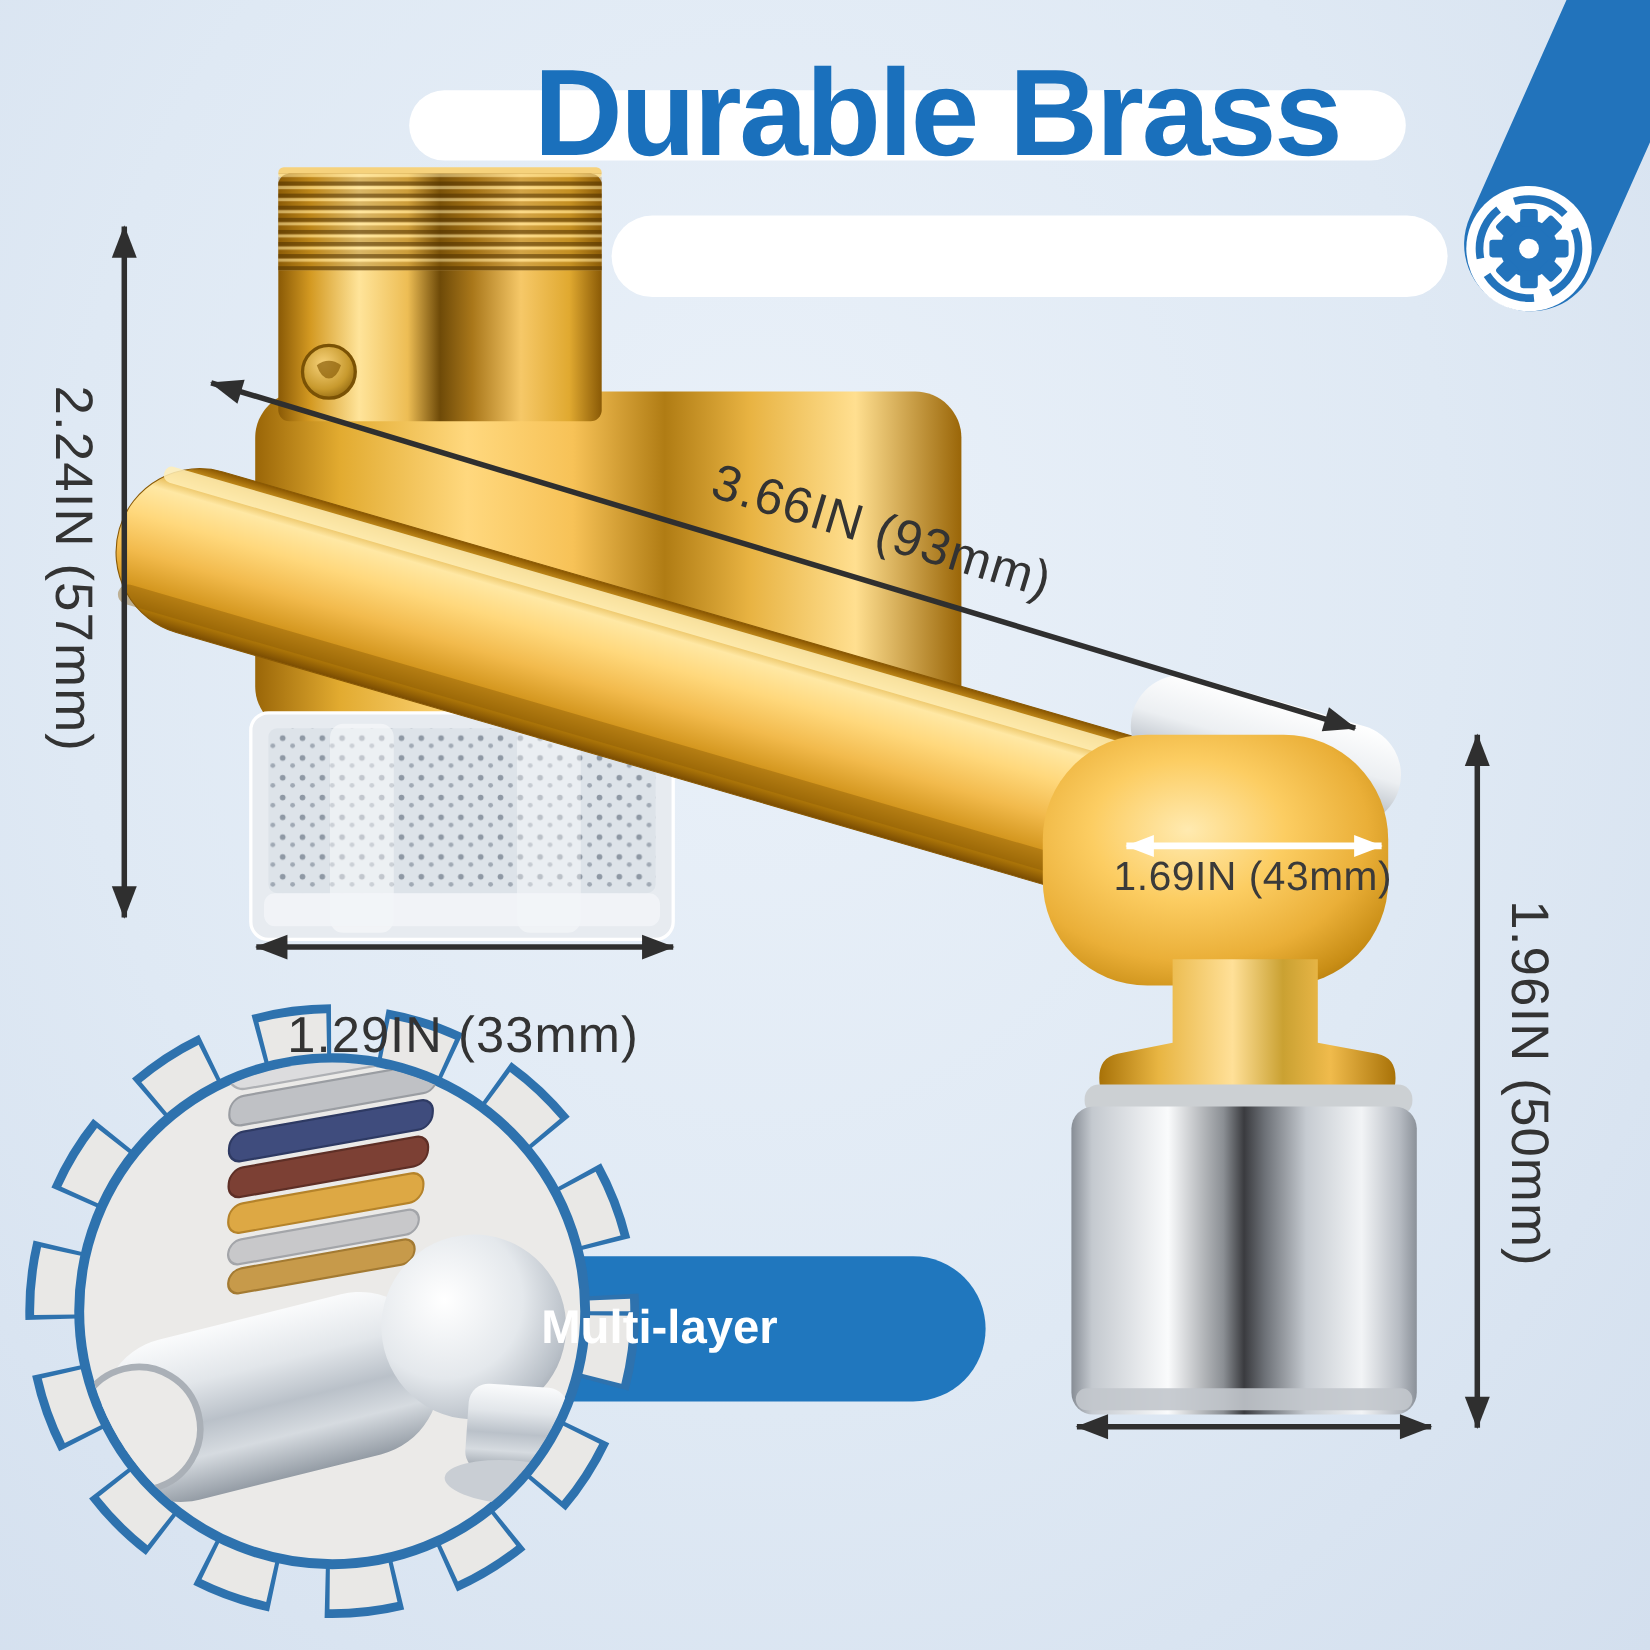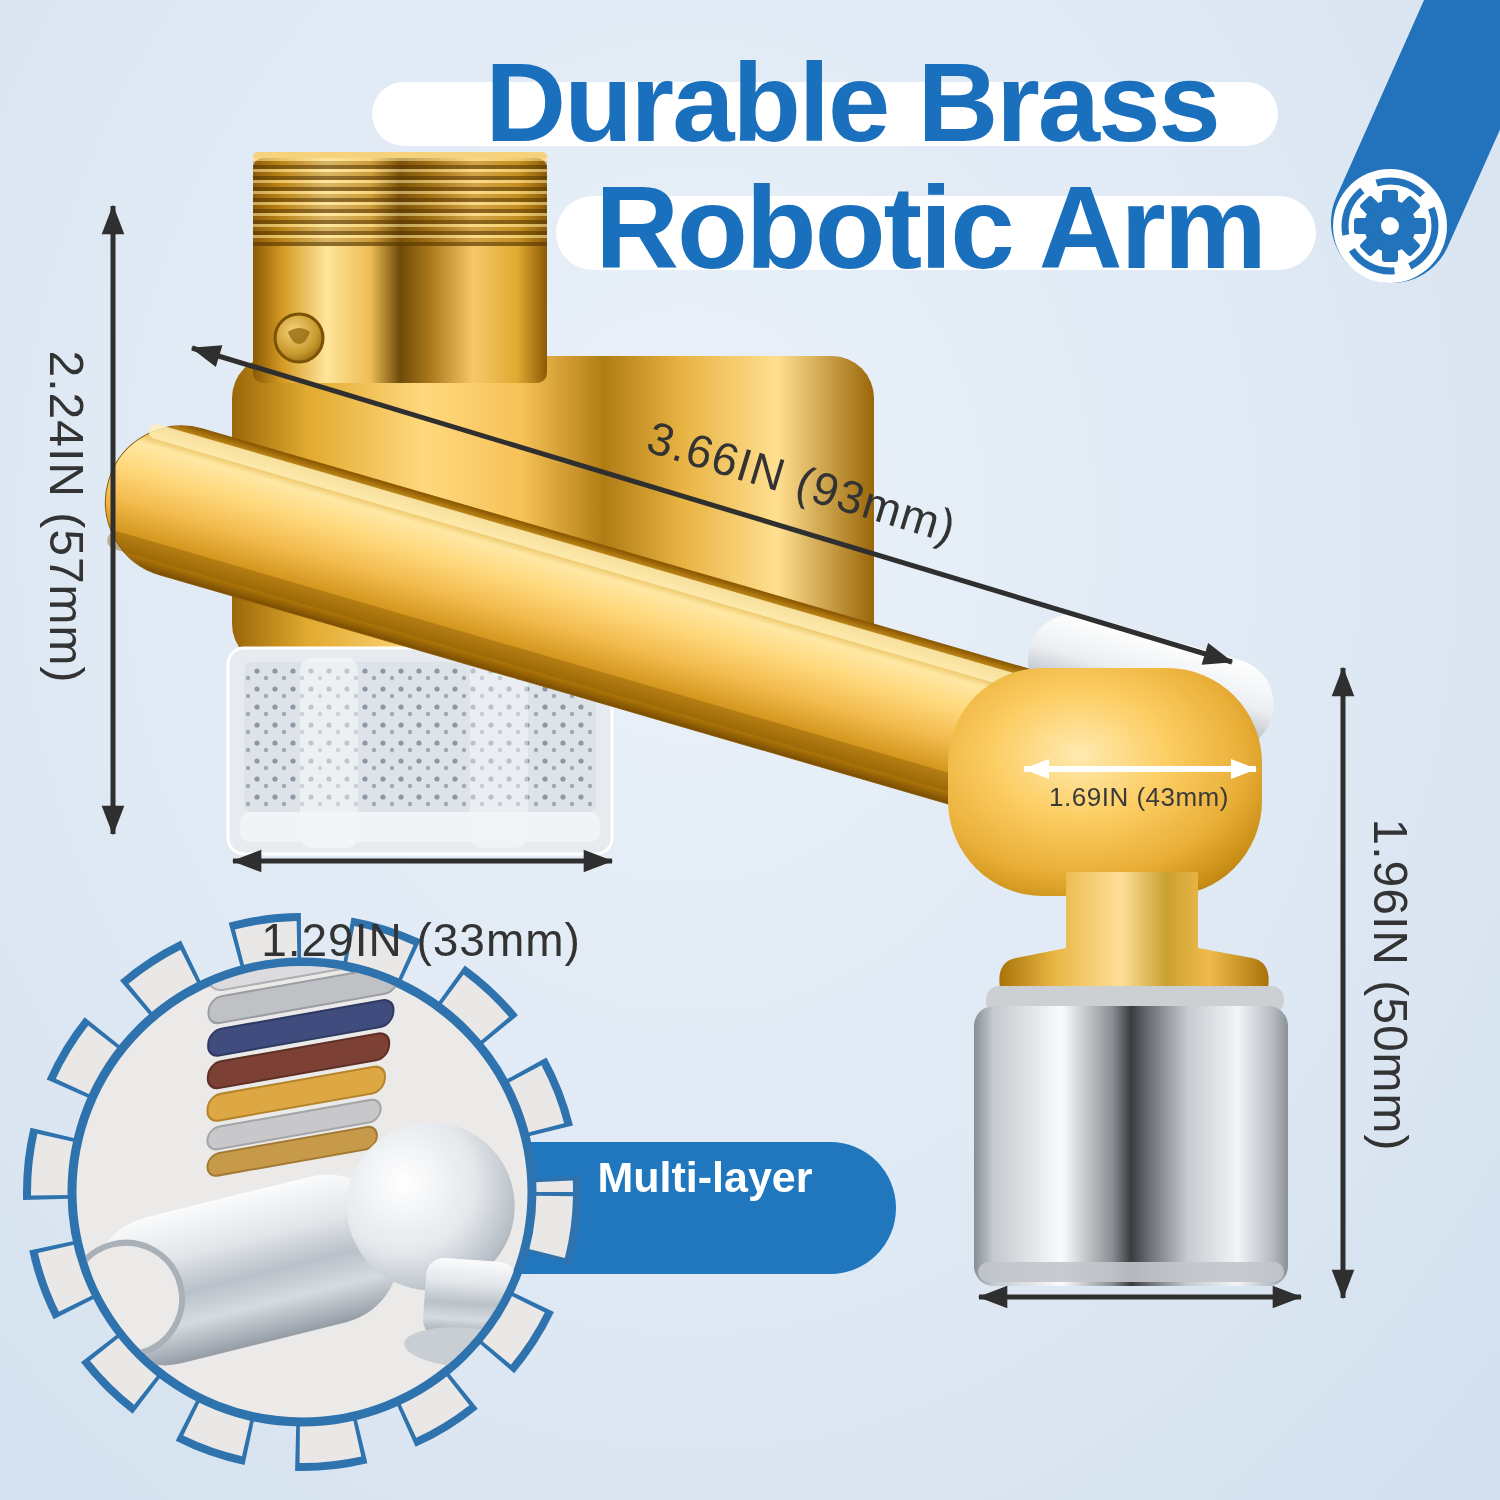--- a/index.html
+++ b/index.html
@@ -10,25 +10,25 @@
   .txt{position:absolute;white-space:nowrap;}
   .title{color:#1a70bc;font-weight:800;letter-spacing:-2px;
          transform:translate(-50%,-50%);}
   #title-line1{left:852px;top:102px;font-size:112px;}
   #title-line2{left:930px;top:228px;font-size:116px;}
   .dim{color:#333;font-size:46px;letter-spacing:1px;transform:translate(-50%,-50%);}
   .vdim{writing-mode:vertical-rl;text-orientation:mixed;}
   #dim-left{left:66px;top:517px;font-size:48px;}
   #dim-diag{left:802px;top:482px;transform:translate(-50%,-50%) rotate(16.8deg);}
   #dim-filter{left:421px;top:940px;}
-  #dim-elbow{left:1139px;top:797px;font-size:26px;color:#3a3a3a;letter-spacing:0.5px;}
+  #dim-elbow{left:1139px;top:797px;font-size:37px;color:#3a3a3a;letter-spacing:0.5px;}
   #dim-right{left:1390px;top:985px;font-size:48px;}
   #dim-bottom{left:1140px;top:1349px;}
-  #callout-text{position:absolute;left:520px;top:1150px;width:370px;height:116px;
-        display:flex;flex-direction:row;justify-content:center;
+  #callout-text{position:absolute;left:492px;top:1150px;width:370px;height:116px;
+        display:flex;flex-direction:column;justify-content:center;
         color:#ffffff;font-weight:700;font-size:43px;line-height:1.28;letter-spacing:0;}
 </style>
 </head>
 <body>
 
 <div id="stage">
 
 <svg id="scene" width="1500" height="1500" viewBox="0 0 1500 1500">
   <defs>
     <linearGradient id="goldCylH" x1="0" y1="0" x2="1" y2="0">
@@ -232,21 +232,20 @@
         <g transform="rotate(18 165 80)">
           <rect x="120" y="40" width="90" height="80" rx="18" fill="url(#chromeTube)"></rect>
           <ellipse cx="165" cy="128" rx="62" ry="20" fill="#c9ced4"></ellipse>
         </g>
       </g>
     </g>
   </g>
 </svg>
 
 <div class="txt title" id="title-line1">Durable Brass</div>
-<div class="txt title" id="title-line2">Robotic Arm</div>
 
 <div class="txt dim vdim" id="dim-left">2.24IN (57mm)</div>
 <div class="txt dim" id="dim-diag">3.66IN (93mm)</div>
 <div class="txt dim" id="dim-filter">1.29IN (33mm)</div>
 <div class="txt dim" id="dim-elbow">1.69IN (43mm)</div>
 <div class="txt dim vdim" id="dim-right">1.96IN (50mm)</div>
 
 <div id="callout-text">
   <div>Multi-layer</div>
 </div>

